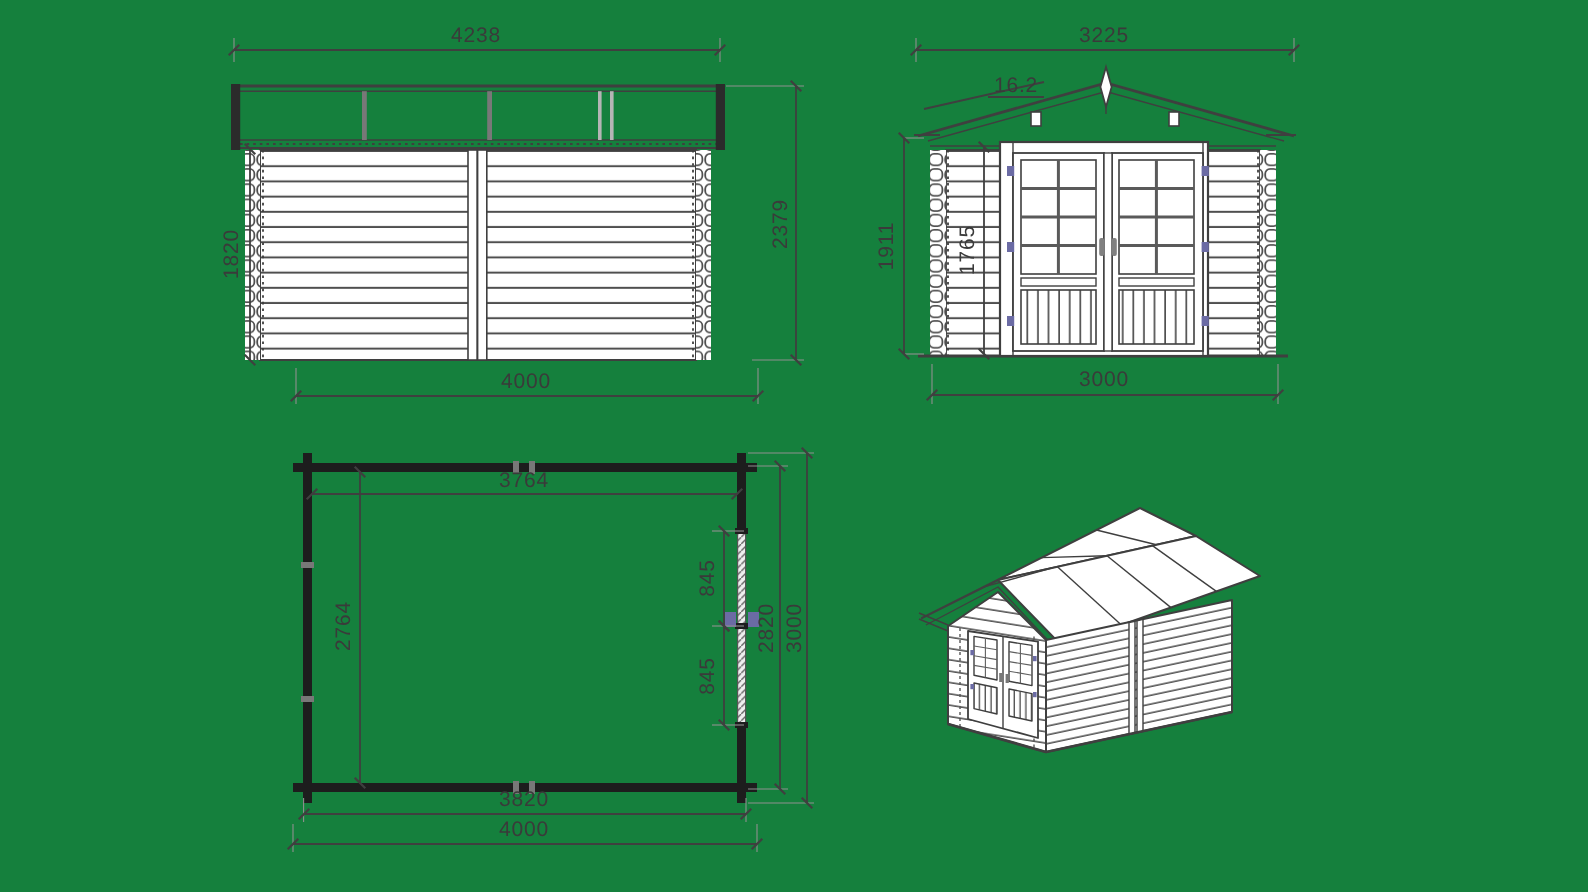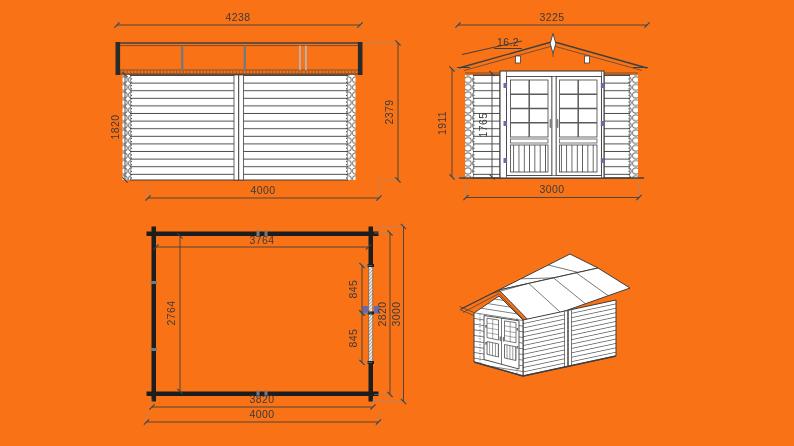--- a/index.html
+++ b/index.html
@@ -1,16 +1,16 @@
 <!DOCTYPE html>
 <html><head>
 <meta charset="utf-8">
 <style>
   html,body{margin:0;padding:0;background:#ffffff;}
-  #canvas{position:relative;width:794px;height:446px;background:#f97316;overflow:hidden;
+  #canvas{position:relative;width:794px;height:446px;background:#15803d;overflow:hidden;
           font-family:"Liberation Sans", sans-serif;}
   svg{position:absolute;left:0;top:0;}
   .ln   {stroke:#3f3f3f;fill:none;stroke-width:1;}
   .lnb  {stroke:#3f3f3f;fill:none;stroke-width:1.4;}
   .lnt  {stroke:#3f3f3f;fill:none;stroke-width:0.7;}
   .thin {stroke:#909090;fill:none;stroke-width:0.55;}
   .dot  {stroke:#3f3f3f;fill:none;stroke-width:0.9;stroke-dasharray:1.3 2;}
   .dim  {stroke:#3f3f3f;fill:none;stroke-width:0.9;marker-start:url(#tk);marker-end:url(#tk);}
   .txt  {font:10.5px "Liberation Sans", sans-serif;fill:#3a3a3a;letter-spacing:0.4px;text-anchor:middle;}
   .muntin{stroke:#5a5a5a;stroke-width:1.5;fill:none;}

